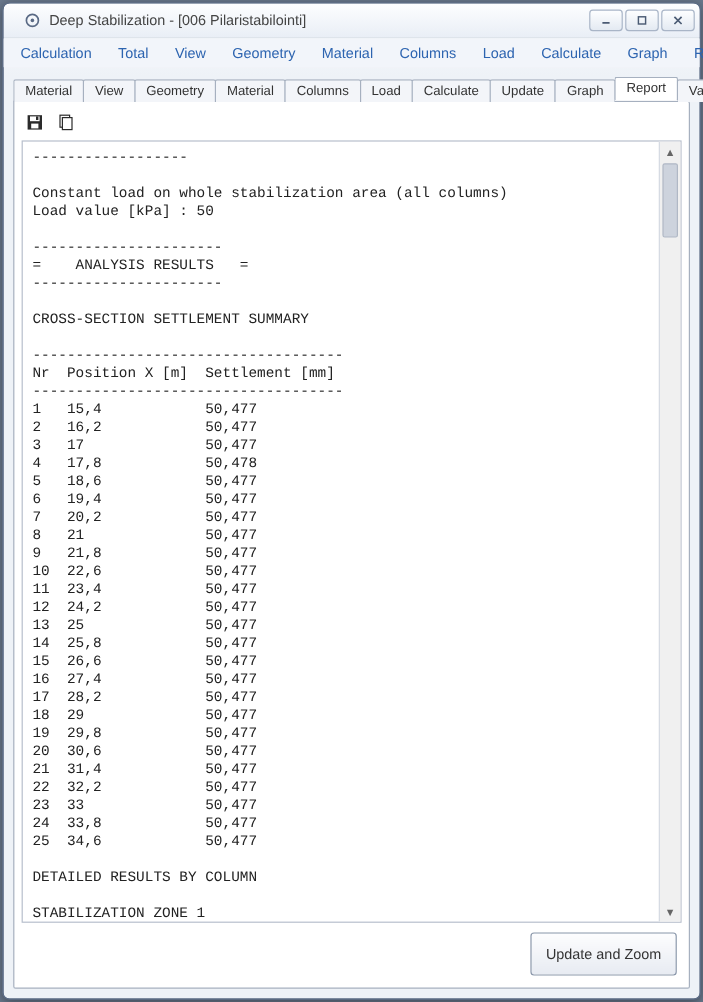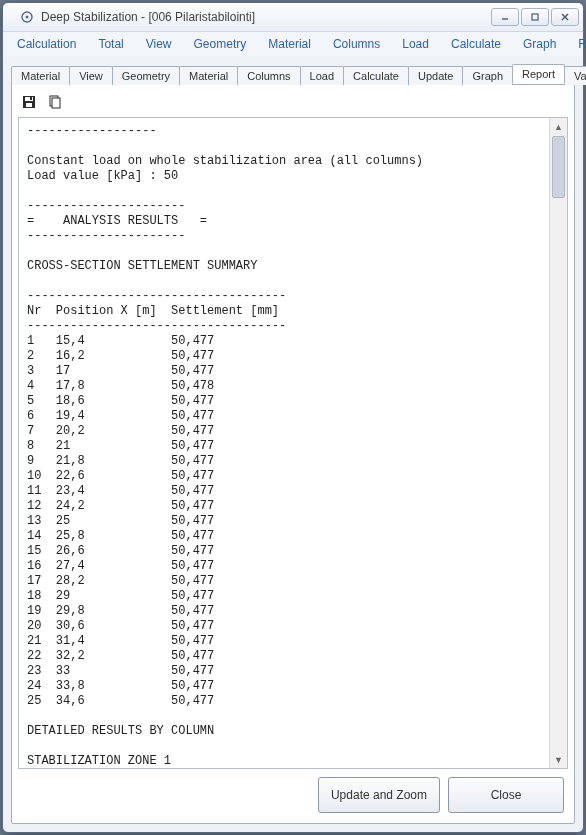--- a/index.html
+++ b/index.html
@@ -321,18 +321,17 @@
 Backfill load [kPa] : 0,0000</div>
         <div class="vscroll">
           <div class="arrow up">▲</div>
           <div class="thumb"></div>
           <div class="arrow dn">▼</div>
         </div>
       </div>
 
       <div class="footer">
         <span class="btn">Update and Zoom</span>
-        <span class="btn">Close</span>
       </div>
     </div>
   </div>
 
 </div>
 
 </body></html>

